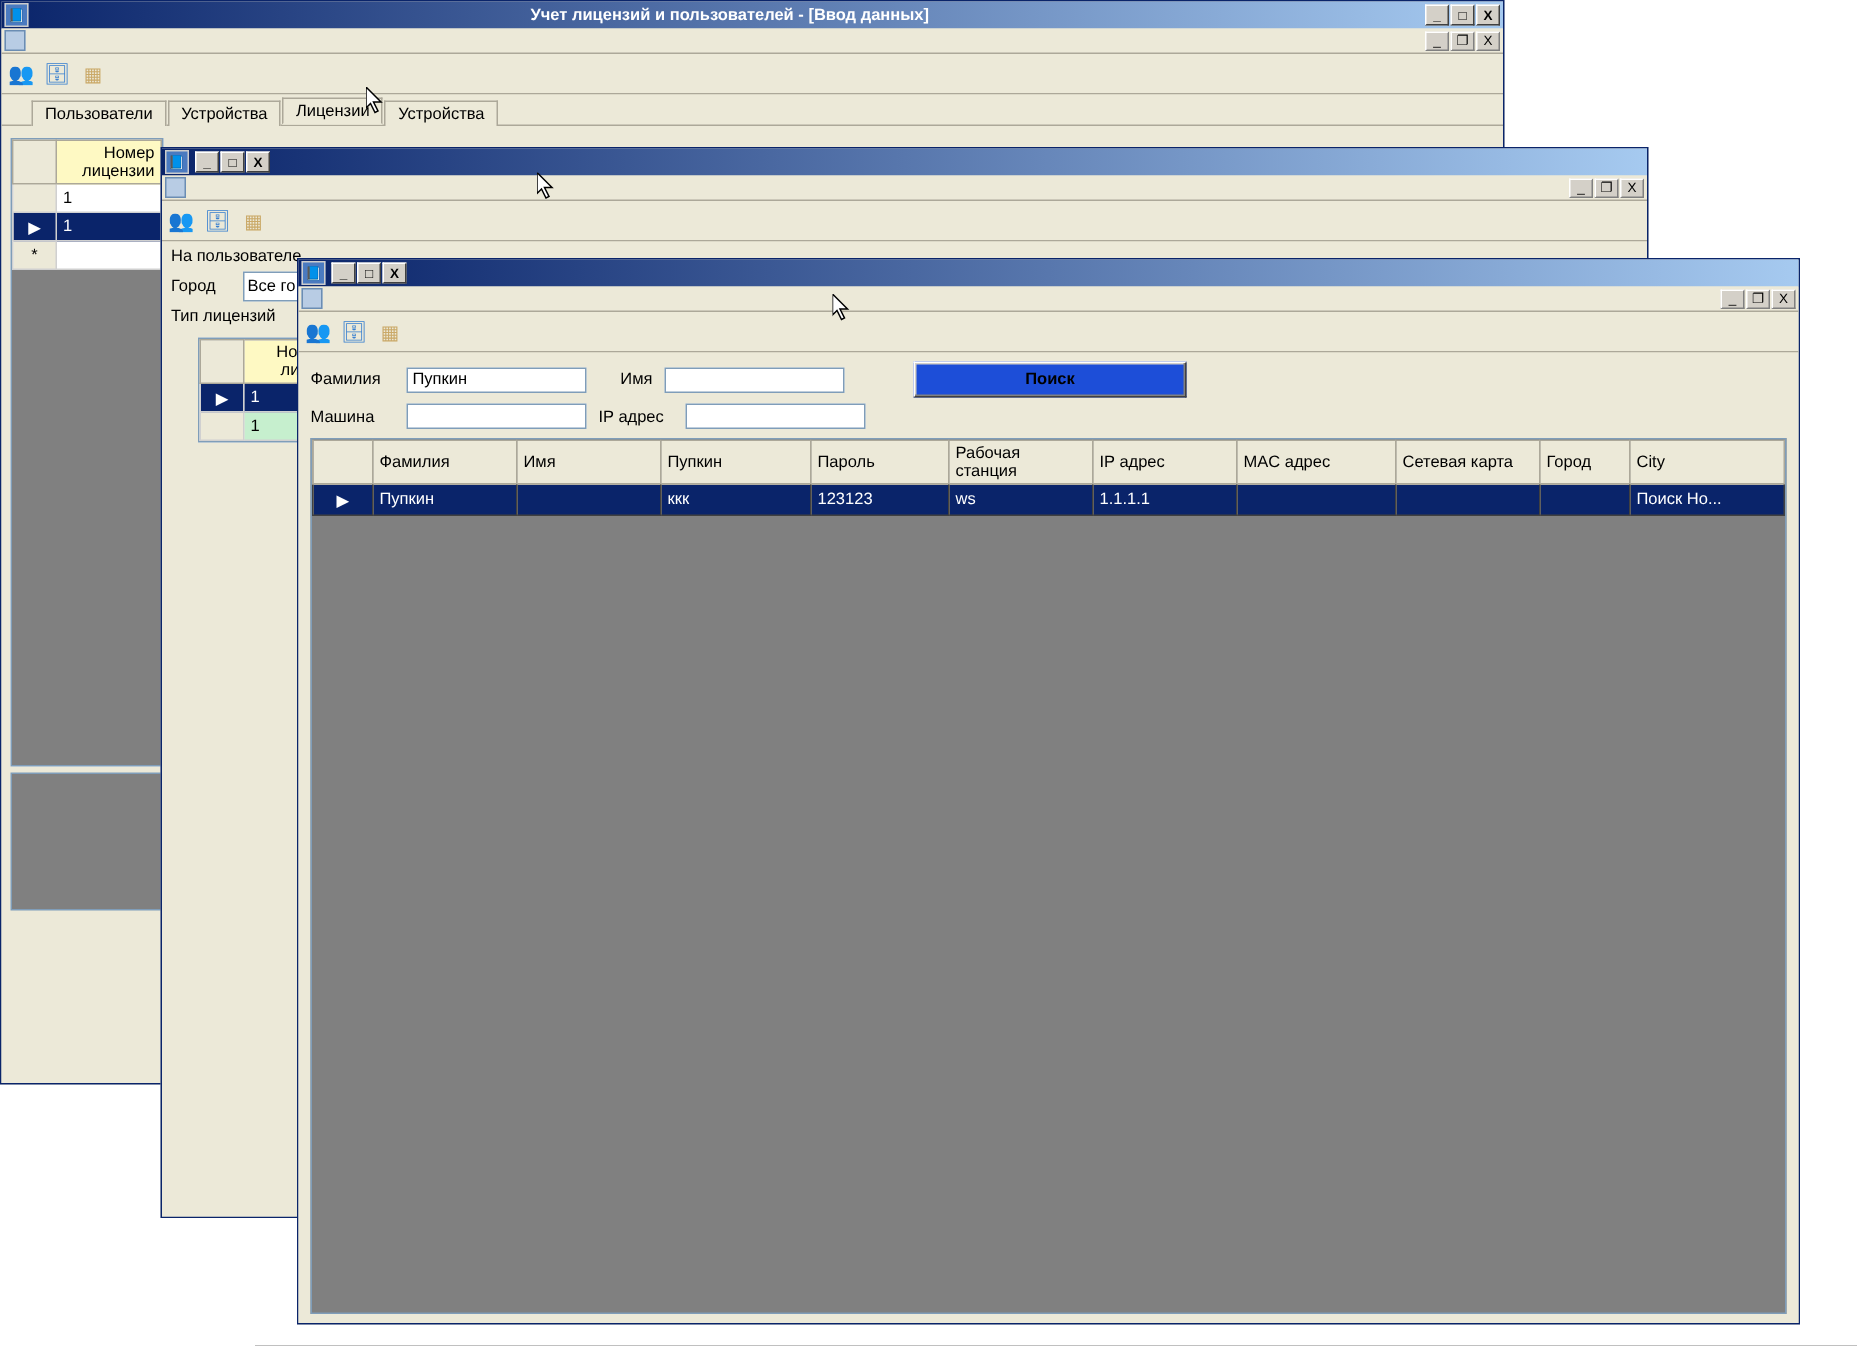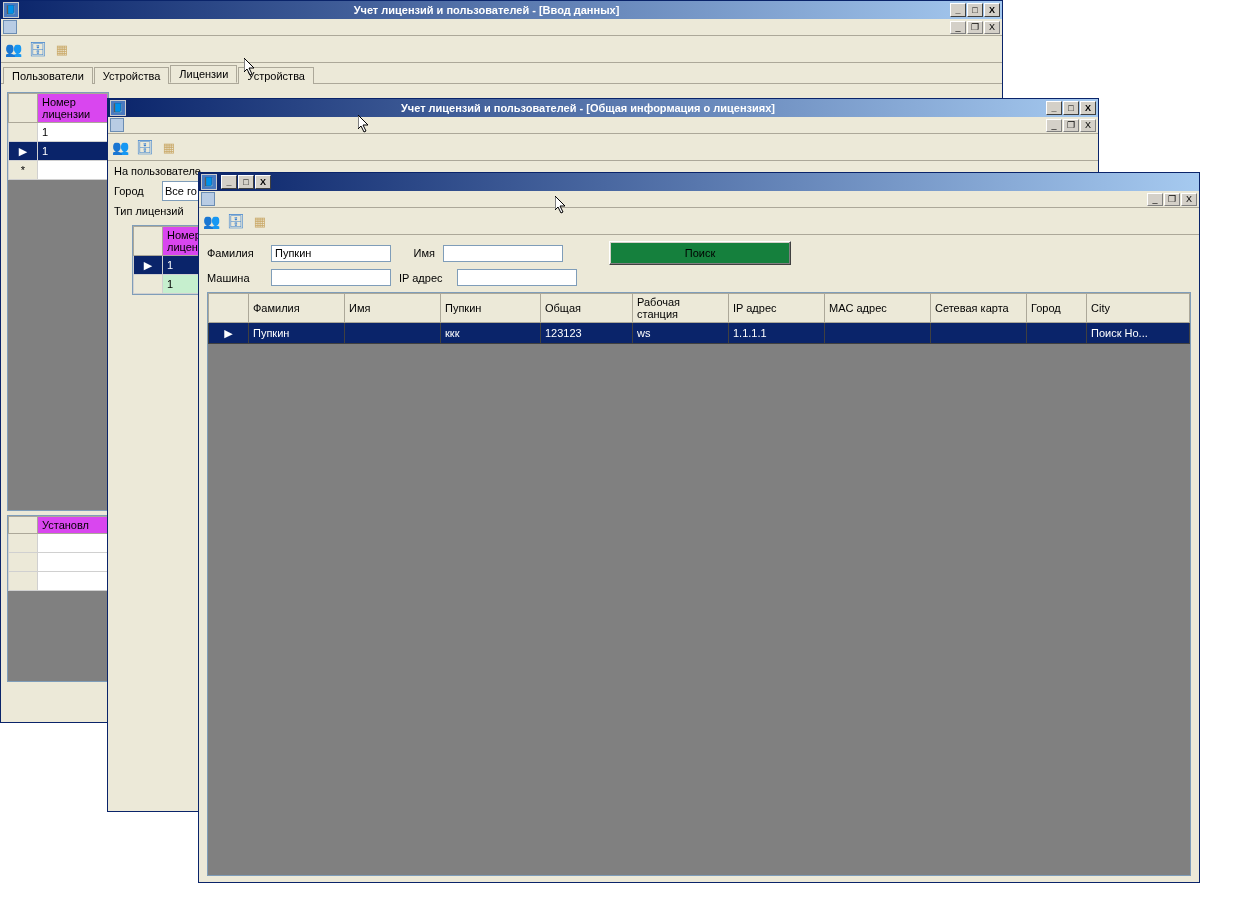--- a/index.html
+++ b/index.html
@@ -86,21 +86,21 @@
   .tool-user { color:#1e5aa8; font-size:14px; }
   .tool-db { color:#3a80d0; font-size:14px; }
   .tool-cube { color:#caa968; font-size:13px; }
 
   
   .tabstrip {
     height: 20px;
     background: #ece9d8;
     display: flex;
     align-items: flex-end;
-    padding-left: 2px;
+    padding-left: 20px;
     border-bottom: 1px solid #aca899;
   }
   .tab {
     padding: 2px 8px;
     border: 1px solid #aca899;
     border-bottom: none;
     background: #ece9d8;
     margin-right: 1px;
     position: relative;
     top: 1px;
@@ -115,25 +115,25 @@
     background:#ece9d8;
     padding: 8px 6px;
     overflow: hidden;
   }
   .grid {
     background:#fff;
     border:1px solid #7f9db9;
   }
   .grid table { border-collapse: collapse; width:100%; }
   .grid th {
-    background:#d946ef;
+    background:#fef9c3;
     border:1px solid #aca899;
     font-weight:normal;
     padding:2px 4px;
-    text-align:left;
+    text-align:right;
     font-size:11px;
   }
   .grid td {
     border:1px solid #d0d0d0;
     padding:1px 4px;
     height:16px;
     font-size:11px;
   }
   .grid .rowhead {
     background:#ece9d8;
@@ -157,25 +157,25 @@
   .w3-body { flex:1; padding:6px 8px; background:#ece9d8; display:flex; flex-direction:column;}
   .search-form { display:flex; flex-direction:column; gap:4px; margin-bottom:6px;}
   .search-row { display:flex; align-items:center; gap:8px;}
   .search-label { width:56px; }
   .search-input {
     border:1px solid #7f9db9; background:#fff; width:120px; height:17px; padding:0 3px;
     box-sizing:border-box; font-size:11px; font-family:inherit;
   }
   .search-btn {
     width:180px; height:22px;
-    background:#15803d;
+    background:#1d4ed8;
     border:1px solid #404040;
     border-top-color:#fff; border-left-color:#fff;
     box-shadow: inset -1px -1px 0 #808080, inset 1px 1px 0 #d4d0c8;
-    display:flex; align-items:center; justify-content:center;
+    display:flex; align-items:center; justify-content:center;font-weight:bold;
   }
   .result-grid {
     flex:1;
     border:1px solid #7f9db9;
     background:#808080;
     display:flex; flex-direction:column;
     overflow:hidden;
   }
   .result-grid table { border-collapse:collapse; width:100%; table-layout:fixed;}
   .result-grid th {
@@ -258,50 +258,29 @@
               </tr>
           <tr>
                 <td class="rowhead">*</td>
                 <td></td>
               </tr>
         </tbody>
           </table>
         <div style="background:#808080; height:330px;"></div>
       </div>
       <div class="grid" style="width:100px;">
-        <table>
-          <tbody>
-              <tr>
-                <th class="rowhead"></th>
-                <th>Установл</th>
-              </tr>
-          <tr>
-                <td class="rowhead"></td>
-                <td></td>
-              </tr>
-          <tr>
-                <td class="rowhead"></td>
-                <td></td>
-              </tr>
-          <tr>
-                <td class="rowhead"></td>
-                <td></td>
-              </tr>
-        </tbody>
-          </table>
         <div style="background:#808080; height:90px;"></div>
       </div>
     </div>
   </div>
 </div>
 
 <div class="window" style="left:107px; top:98px; width:990px; height:712px;">
   <div class="titlebar">
     <div class="app-icon">📘</div>
-    <div class="title-text">Учет лицензий и пользователей - [Общая информация о лицензиях]</div>
     <div class="win-buttons">
       <div class="wbtn">_</div>
       <div class="wbtn">□</div>
       <div class="wbtn">X</div>
     </div>
   </div>
   <div class="menubar">
     <div class="m-icon"></div>
     <div class="mdi-buttons">
       <div class="wbtn">_</div>
@@ -401,21 +380,21 @@
           <col style="width:96px;">
             <col style="width:60px;">
             <col>
         </colgroup>
         <tbody>
             <tr>
           <th class="rowhead"></th>
           <th>Фамилия</th>
           <th>Имя</th>
           <th>Пупкин</th>
-          <th>Общая</th>
+          <th>Пароль</th>
           <th>Рабочая станция</th>
           <th>IP адрес</th>
           <th>MAC адрес</th>
           <th>Сетевая карта</th>
           <th>Город</th>
           <th>City</th>
         </tr>
         <tr class="selrow">
           <td class="rowhead">▶</td>
           <td>Пупкин</td>

